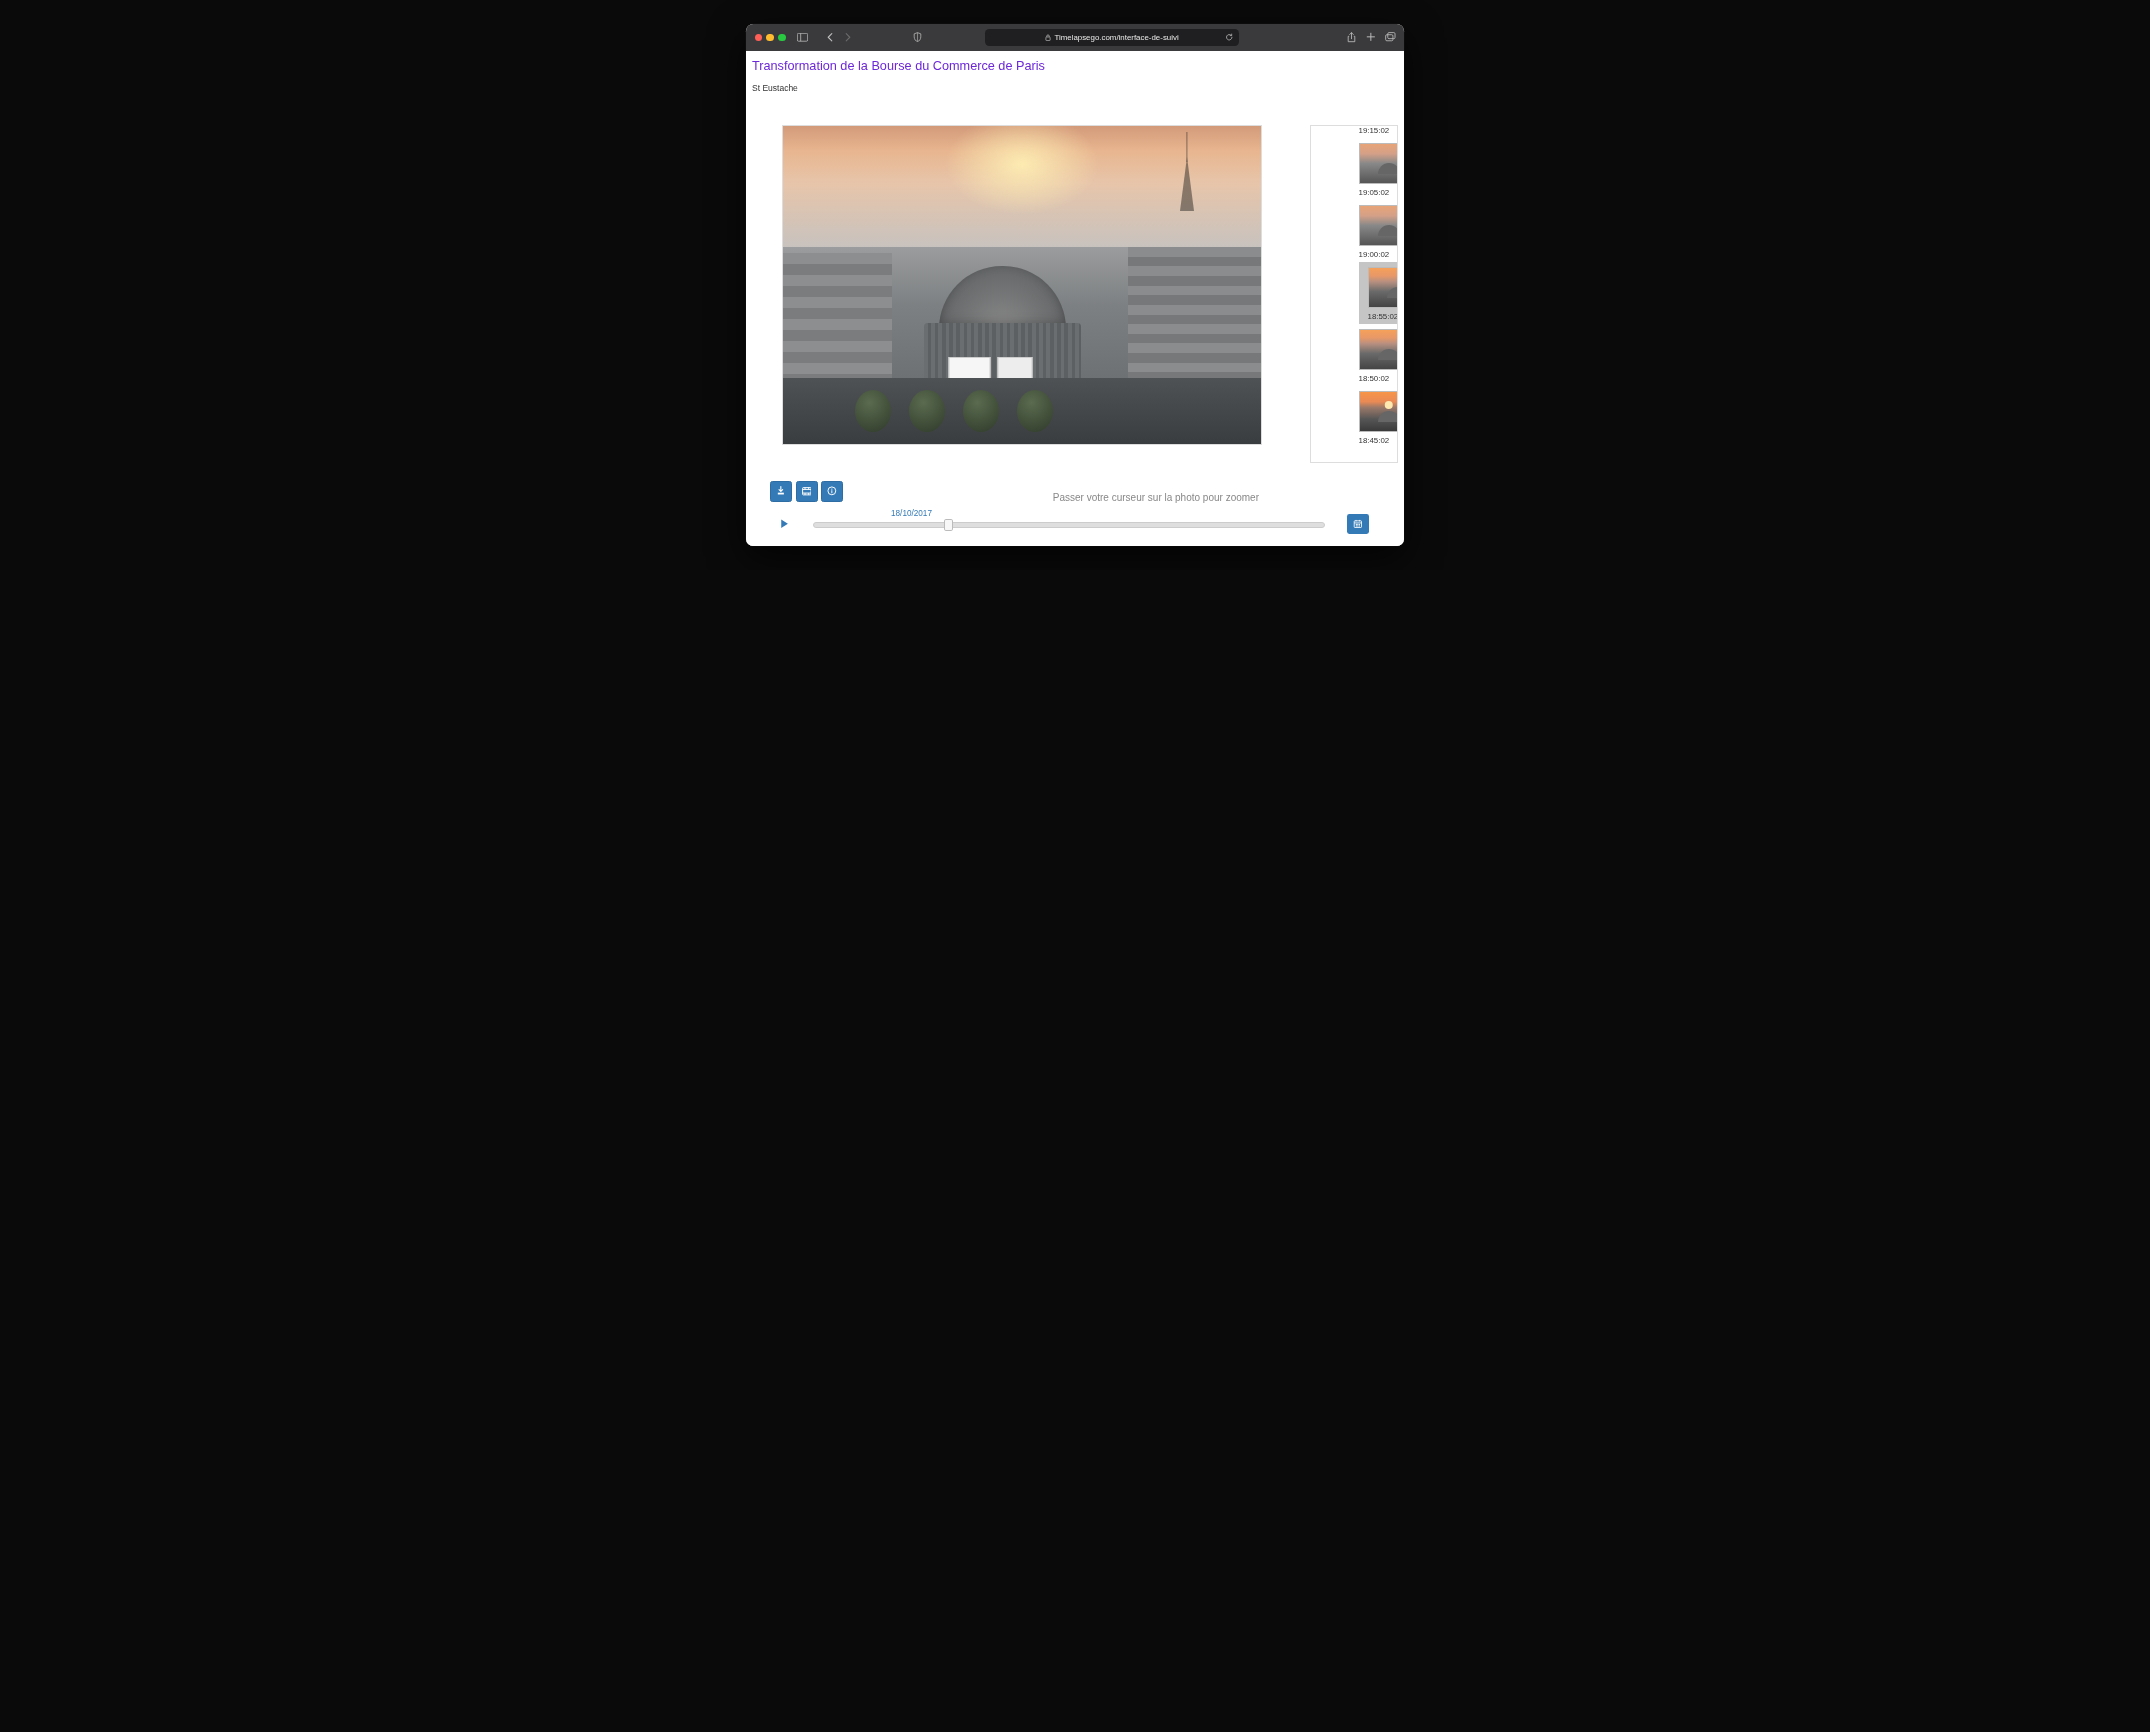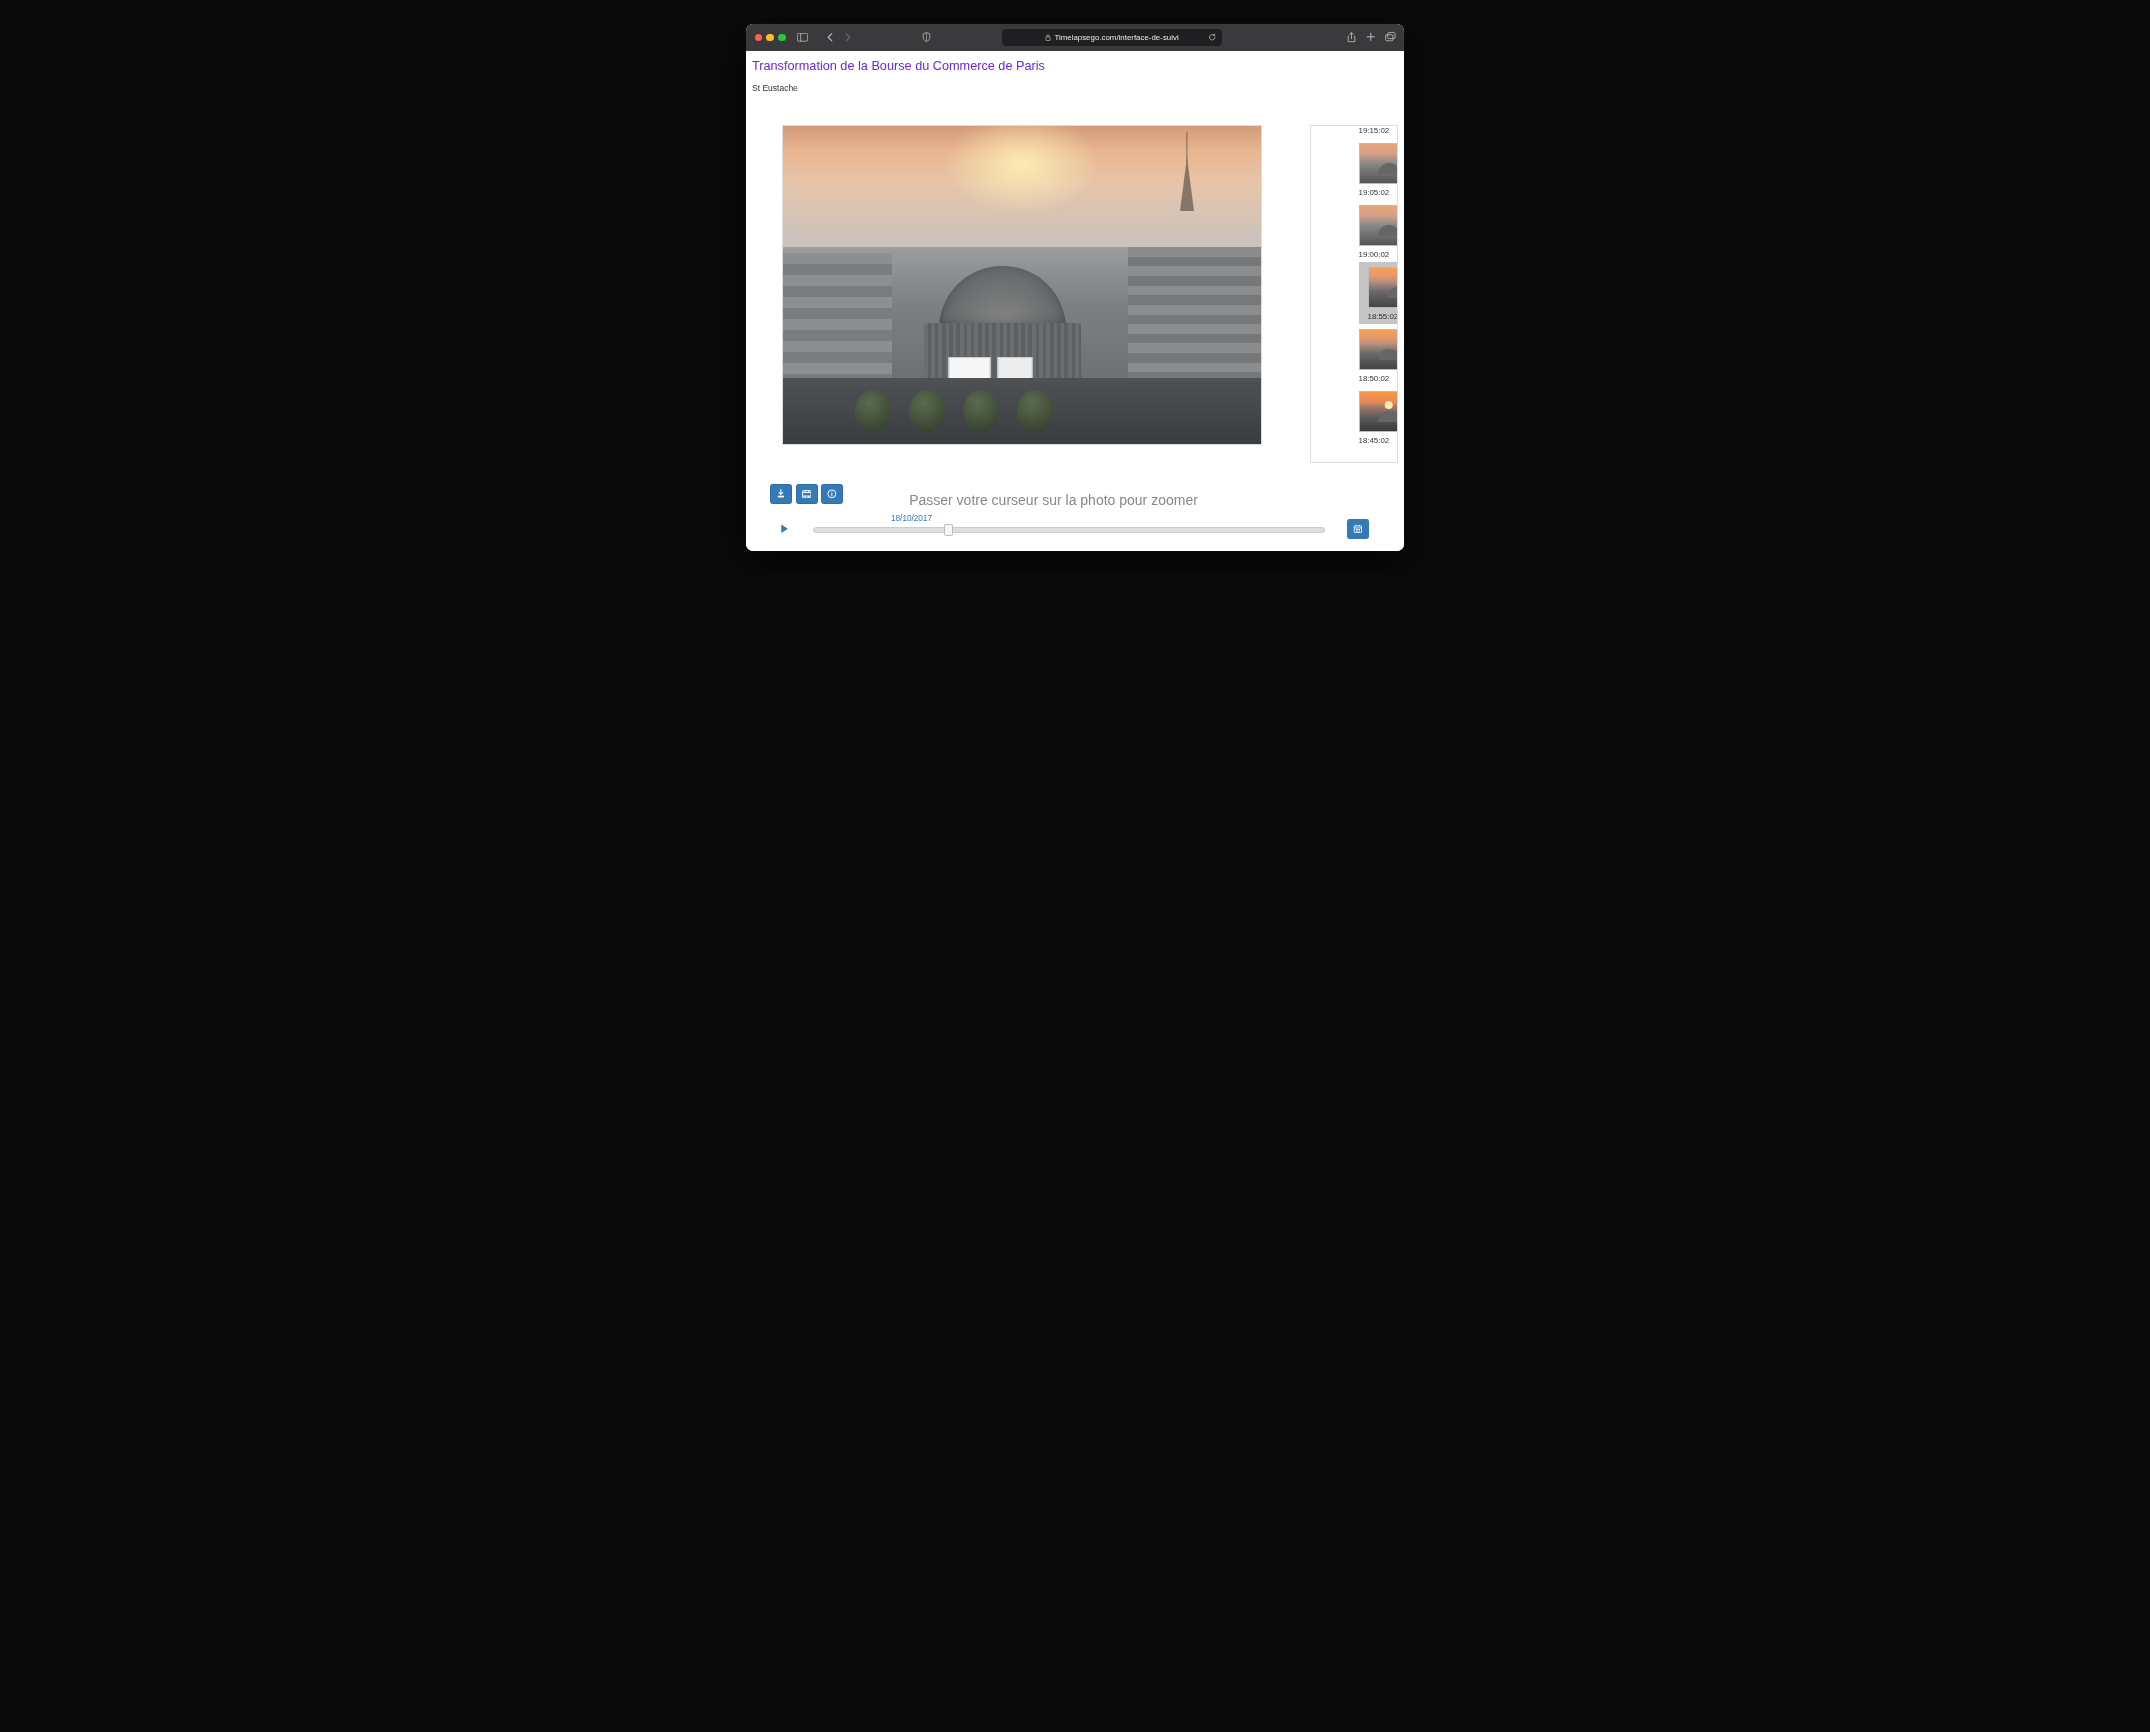--- a/index.html
+++ b/index.html
@@ -38,21 +38,21 @@
     width:15.7px; height:15.7px; border-radius:2.4px;
   }
   .chrome-btn.disabled { color: #6a6a6a; }
   .nav-arrows { display:flex; gap:2.4px; margin-left:3.6px;}
   .urlbar {
     flex: 0 0 auto;
     margin: 0 auto;
     background: #1f1f21;
     border-radius: 4.2px;
     height: 17px;
-    width: 220px;
+    width: 254px;
     display: flex;
     align-items: center;
     justify-content: center;
     gap: 3.6px;
     position: relative;
     color: #e8e8e8;
     font-size: 7.9px;
   }
   .urlbar .lock { font-size: 6.6px; color:#bbb;}
   .urlbar .reload { position:absolute; right:4.8px; color:#bbb; font-size:7.9px;}
@@ -222,23 +222,23 @@
     color:#fff;
     width:22px; height:20.5px;
     border-radius:2.4px;
     display:flex; align-items:center; justify-content:center;
     font-size:9px;
     border:0.6px solid #2e6da4;
     cursor:pointer;
   }
   .hint {
     flex:1;
-    text-align:center;
+    text-align:right;
     color:#888;
-    font-size:14px;
+    font-size:10px;
     padding-right:121px;
     margin-top:12px;
   }
   .timeline-row {
     margin-top:11px;
     display:flex; align-items:center; gap:22px;
   }
   .date-label {
     color:#337ab7;
     font-size:8.2px;

